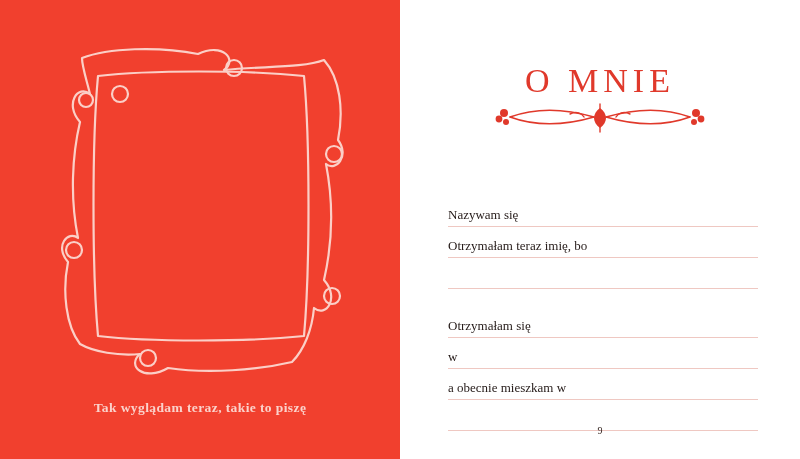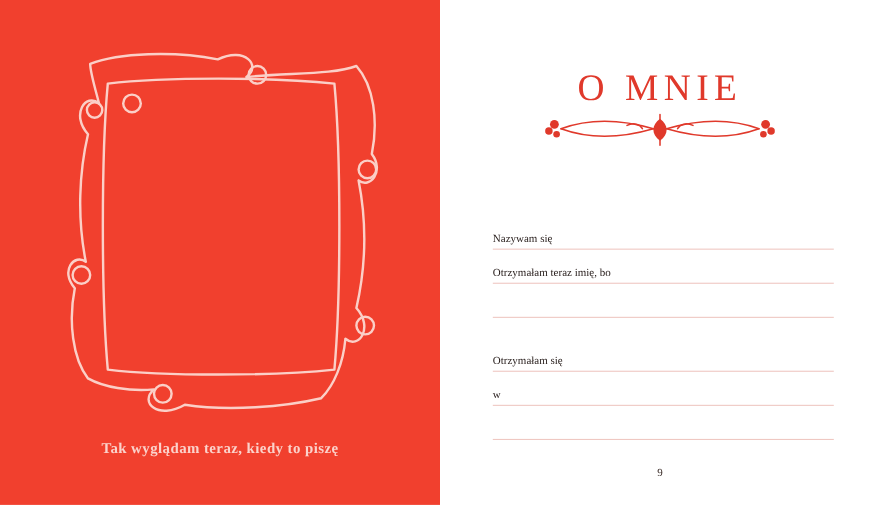--- a/index.html
+++ b/index.html
@@ -96,21 +96,21 @@
     right: 0;
     bottom: 0;
     border-bottom: 1px solid #efc8c2;
   }
   .field-row .label {
     position: absolute;
     left: 0;
     bottom: 4px;
     color: #241a18;
     font-family: "Liberation Serif", serif;
-    font-size: 10px;
+    font-size: 13px;
     white-space: nowrap;
   }
   .spacer { height: 18px; }
 
   .page-number {
     position: absolute;
     left: 0;
     top: 425px;
     width: 400px;
     text-align: center;
@@ -143,21 +143,21 @@
           <circle cx="72" cy="64" r="8"></circle>
           <circle cx="186" cy="38" r="8"></circle>
           <circle cx="286" cy="124" r="8"></circle>
           <circle cx="284" cy="266" r="8"></circle>
           <circle cx="100" cy="328" r="8"></circle>
           <circle cx="26" cy="220" r="8"></circle>
           <circle cx="38" cy="70" r="7"></circle>
         </g>
       </svg>
     </div>
-    <div class="left-caption">Tak wyglądam teraz, kiedy to piszę</div>
+    <div class="left-caption">Tak wyglądam teraz, takie to piszę</div>
   </div>
 
   <div class="right-page">
     <div class="title">O MNIE</div>
 
     <div class="ornament">
       <svg viewBox="0 0 220 34" fill="none" xmlns="http://www.w3.org/2000/svg">
         <g stroke="#e0392b" stroke-width="1.4" fill="none" stroke-linecap="round">
           <path d="M20 17 C50 6, 80 10, 104 17"></path>
           <path d="M20 17 C50 28, 80 24, 104 17"></path>
@@ -195,20 +195,24 @@
 
       <div class="field-row">
         <span class="label">Otrzymałam się</span>
         <span class="line"></span>
       </div>
       <div class="field-row">
         <span class="label">w</span>
         <span class="line"></span>
       </div>
       <div class="field-row">
+        <span class="label">a obecnie mieszkam w</span>
+        <span class="line"></span>
+      </div>
+      <div class="field-row">
         <span class="label"></span>
         <span class="line"></span>
       </div>
 
       <div class="spacer"></div>
 
       <div class="field-row">
         
         
         

